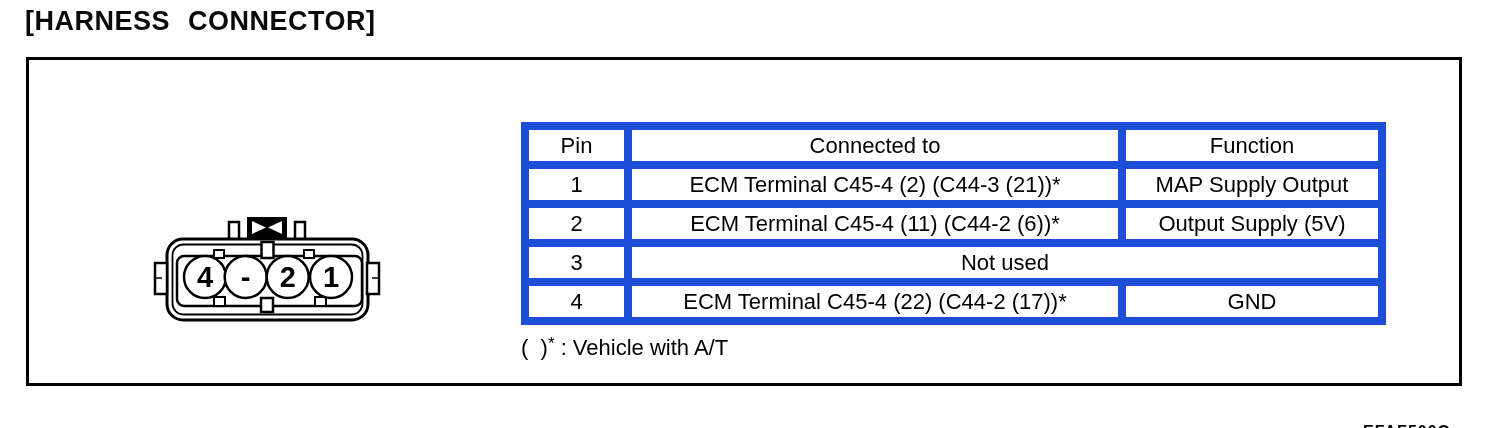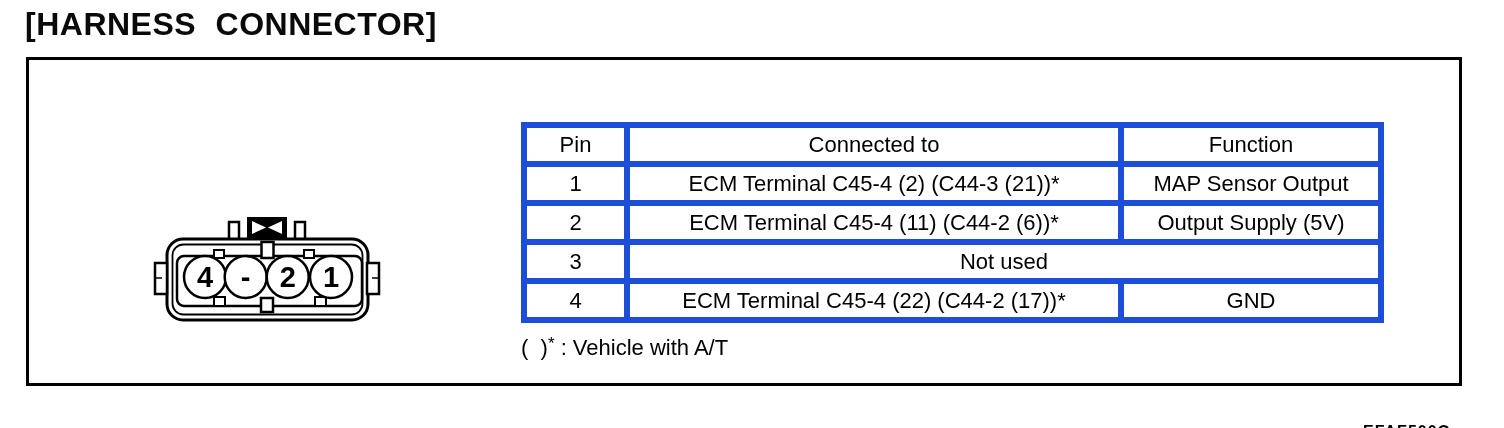--- a/index.html
+++ b/index.html
@@ -1,21 +1,21 @@
 <!DOCTYPE html>
 <html><head>
 <meta charset="utf-8">
 <style>
   * { margin:0; padding:0; box-sizing:border-box; }
   html,body { width:1504px; height:428px; background:#ffffff; overflow:hidden; }
   body { font-family:"Liberation Sans", sans-serif; color:#000; position:relative; }
 
   .doc-title {
     position:absolute; left:25px; top:6px;
-    font-size:32px; font-weight:bold; letter-spacing:0.5px; word-spacing:10px;
+    font-size:27px; font-weight:bold; letter-spacing:0.5px; word-spacing:10px;
     color:#0a0a0a;
   }
 
   .main-box {
     position:absolute; left:26px; top:57px; width:1436px; height:329px;
     border:3px solid #000; background:#fff;
   }
 
   .connector-figure {
     position:absolute; left:106px; top:148px; width:264px; height:122px;
@@ -23,21 +23,21 @@
 
   table.pin-table {
     position:absolute; left:521px; top:122px;
     border-collapse:collapse; table-layout:fixed;
     font-size:22px;
   }
   table.pin-table col.c-pin  { width:103px; }
   table.pin-table col.c-conn { width:494px; }
   table.pin-table col.c-func { width:260px; }
   table.pin-table th, table.pin-table td {
-    border:6px solid #1d4ed8; height:39px;
+    border:8px solid #1d4ed8; height:39px;
     text-align:center; vertical-align:middle;
     font-weight:normal; padding:0 4px;
     white-space:nowrap; overflow:hidden;
   }
 
   .footnote {
     position:absolute; left:521px; top:334px; width:857px;
     text-align:left; font-size:22px; white-space:pre;
   }
   .footnote .star { font-size:17px; vertical-align:6px; }
@@ -109,21 +109,21 @@
     <tr>
       <th>Pin</th>
       <th>Connected to</th>
       <th>Function</th>
     </tr>
   </thead>
   <tbody>
     <tr>
       <td>1</td>
       <td>ECM Terminal C45-4 (2) (C44-3 (21))*</td>
-      <td>MAP Sensor Output</td>
+      <td>MAP Supply Output</td>
     </tr>
     <tr>
       <td>2</td>
       <td>ECM Terminal C45-4 (11) (C44-2 (6))*</td>
       <td>Output Supply (5V)</td>
     </tr>
     <tr>
       <td>3</td>
       <td colspan="2">Not used</td>
     </tr>

